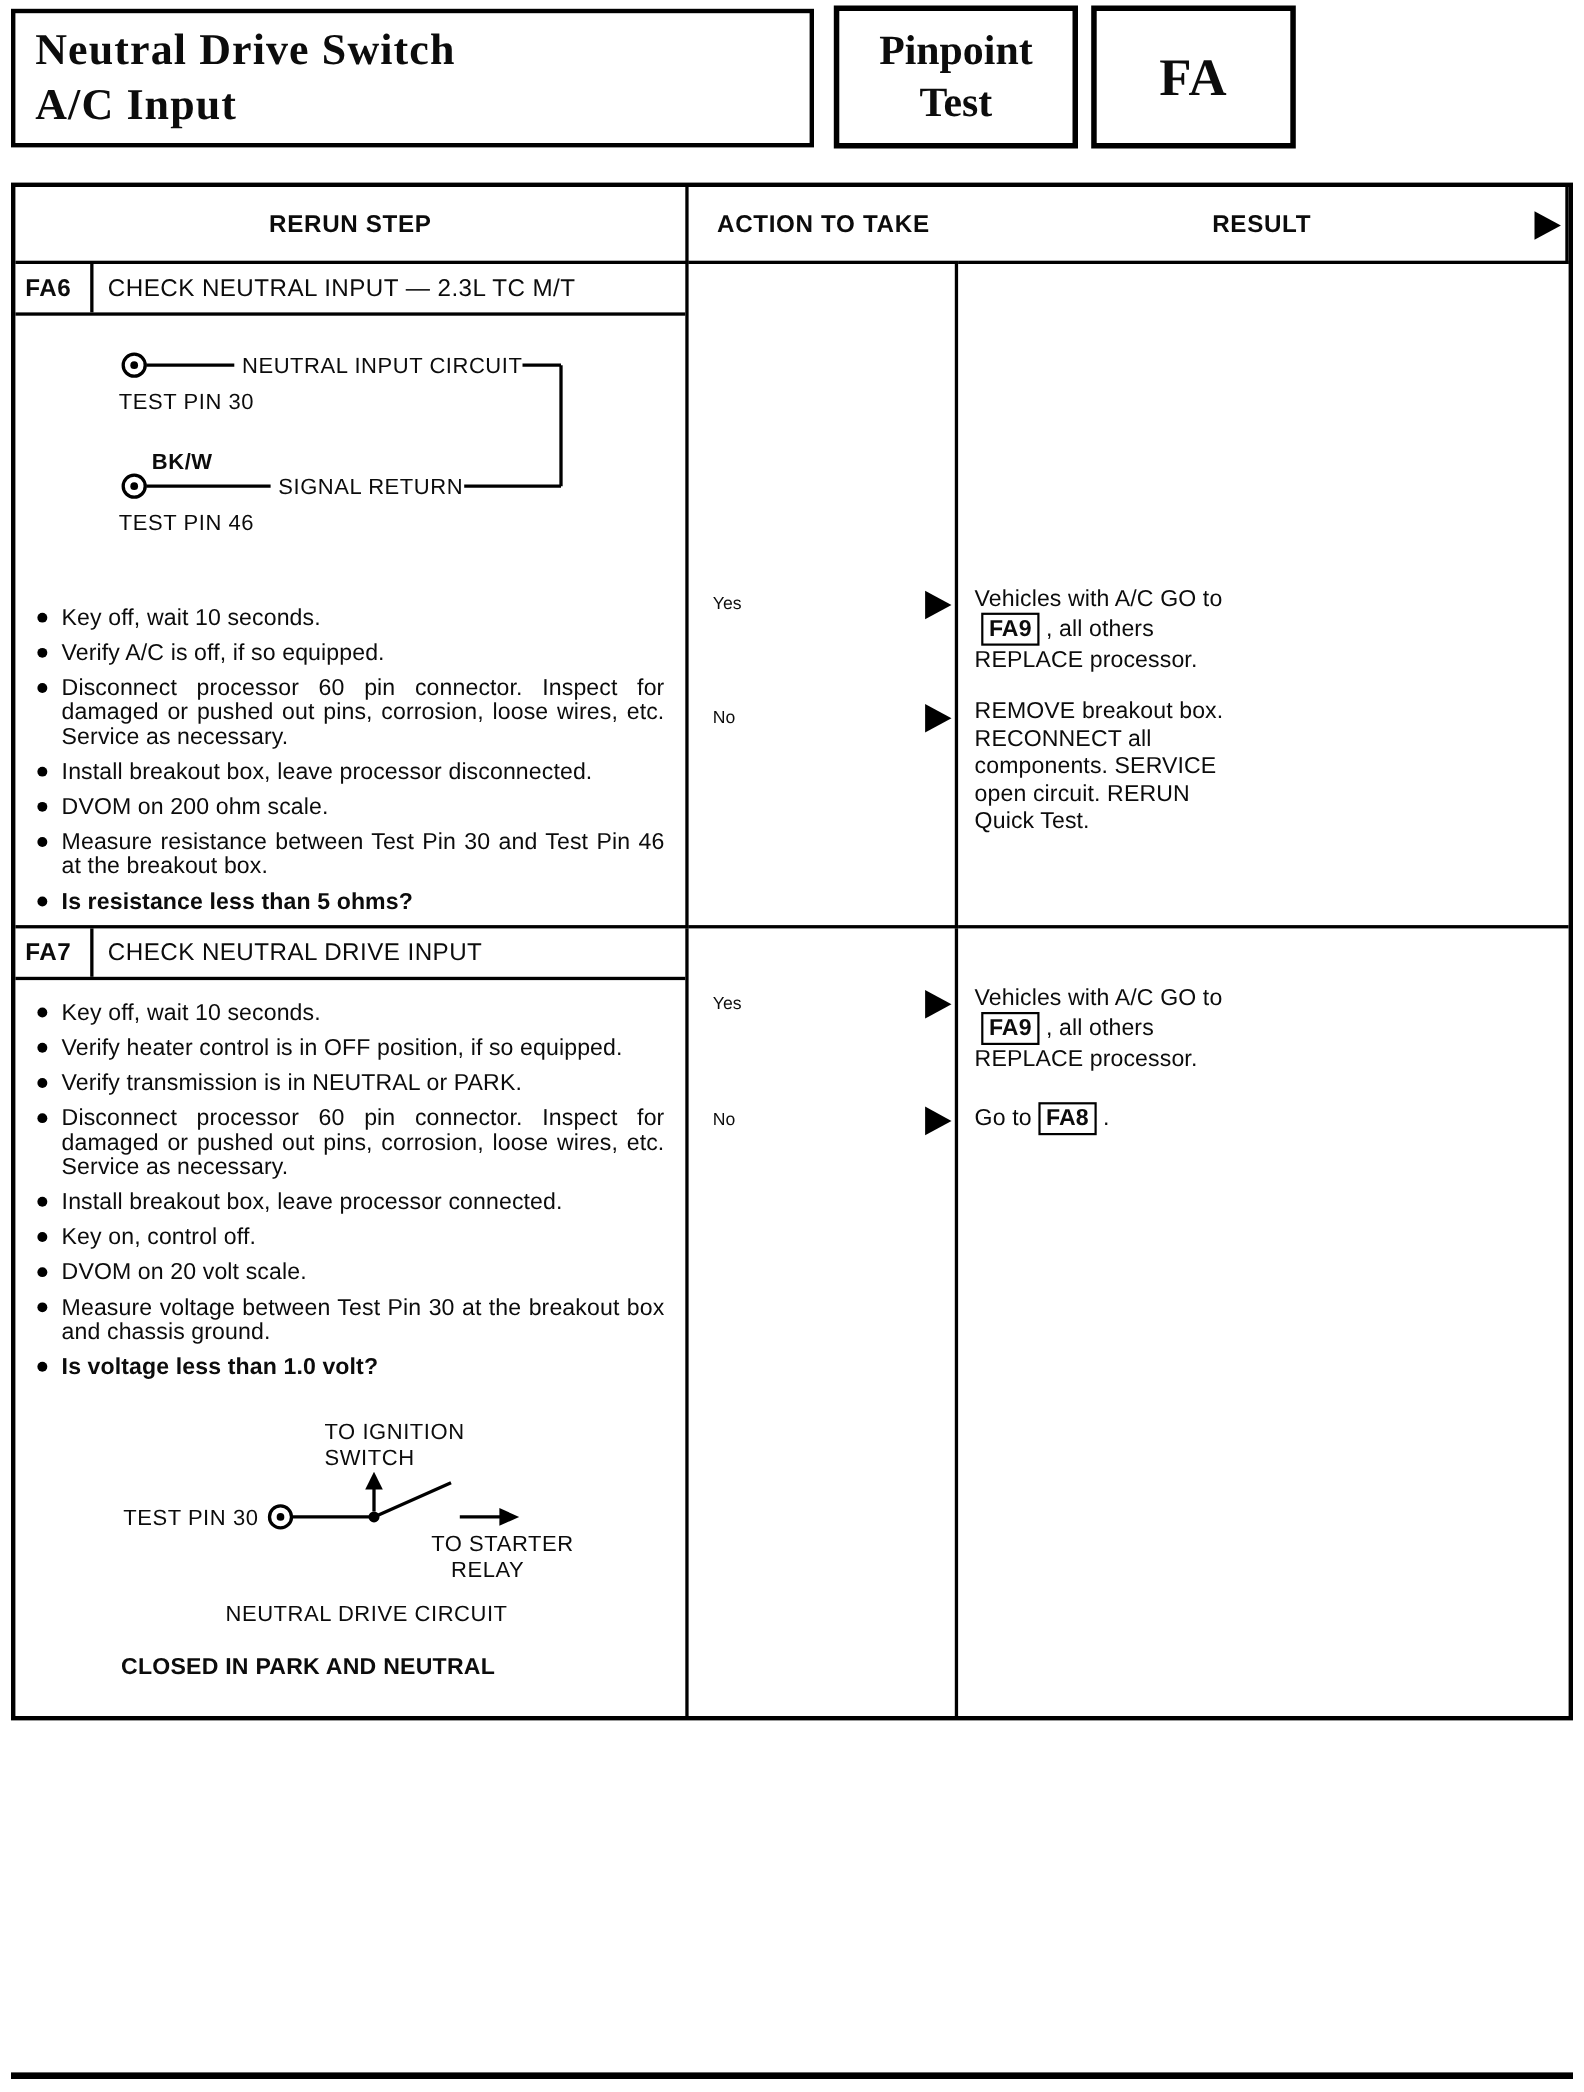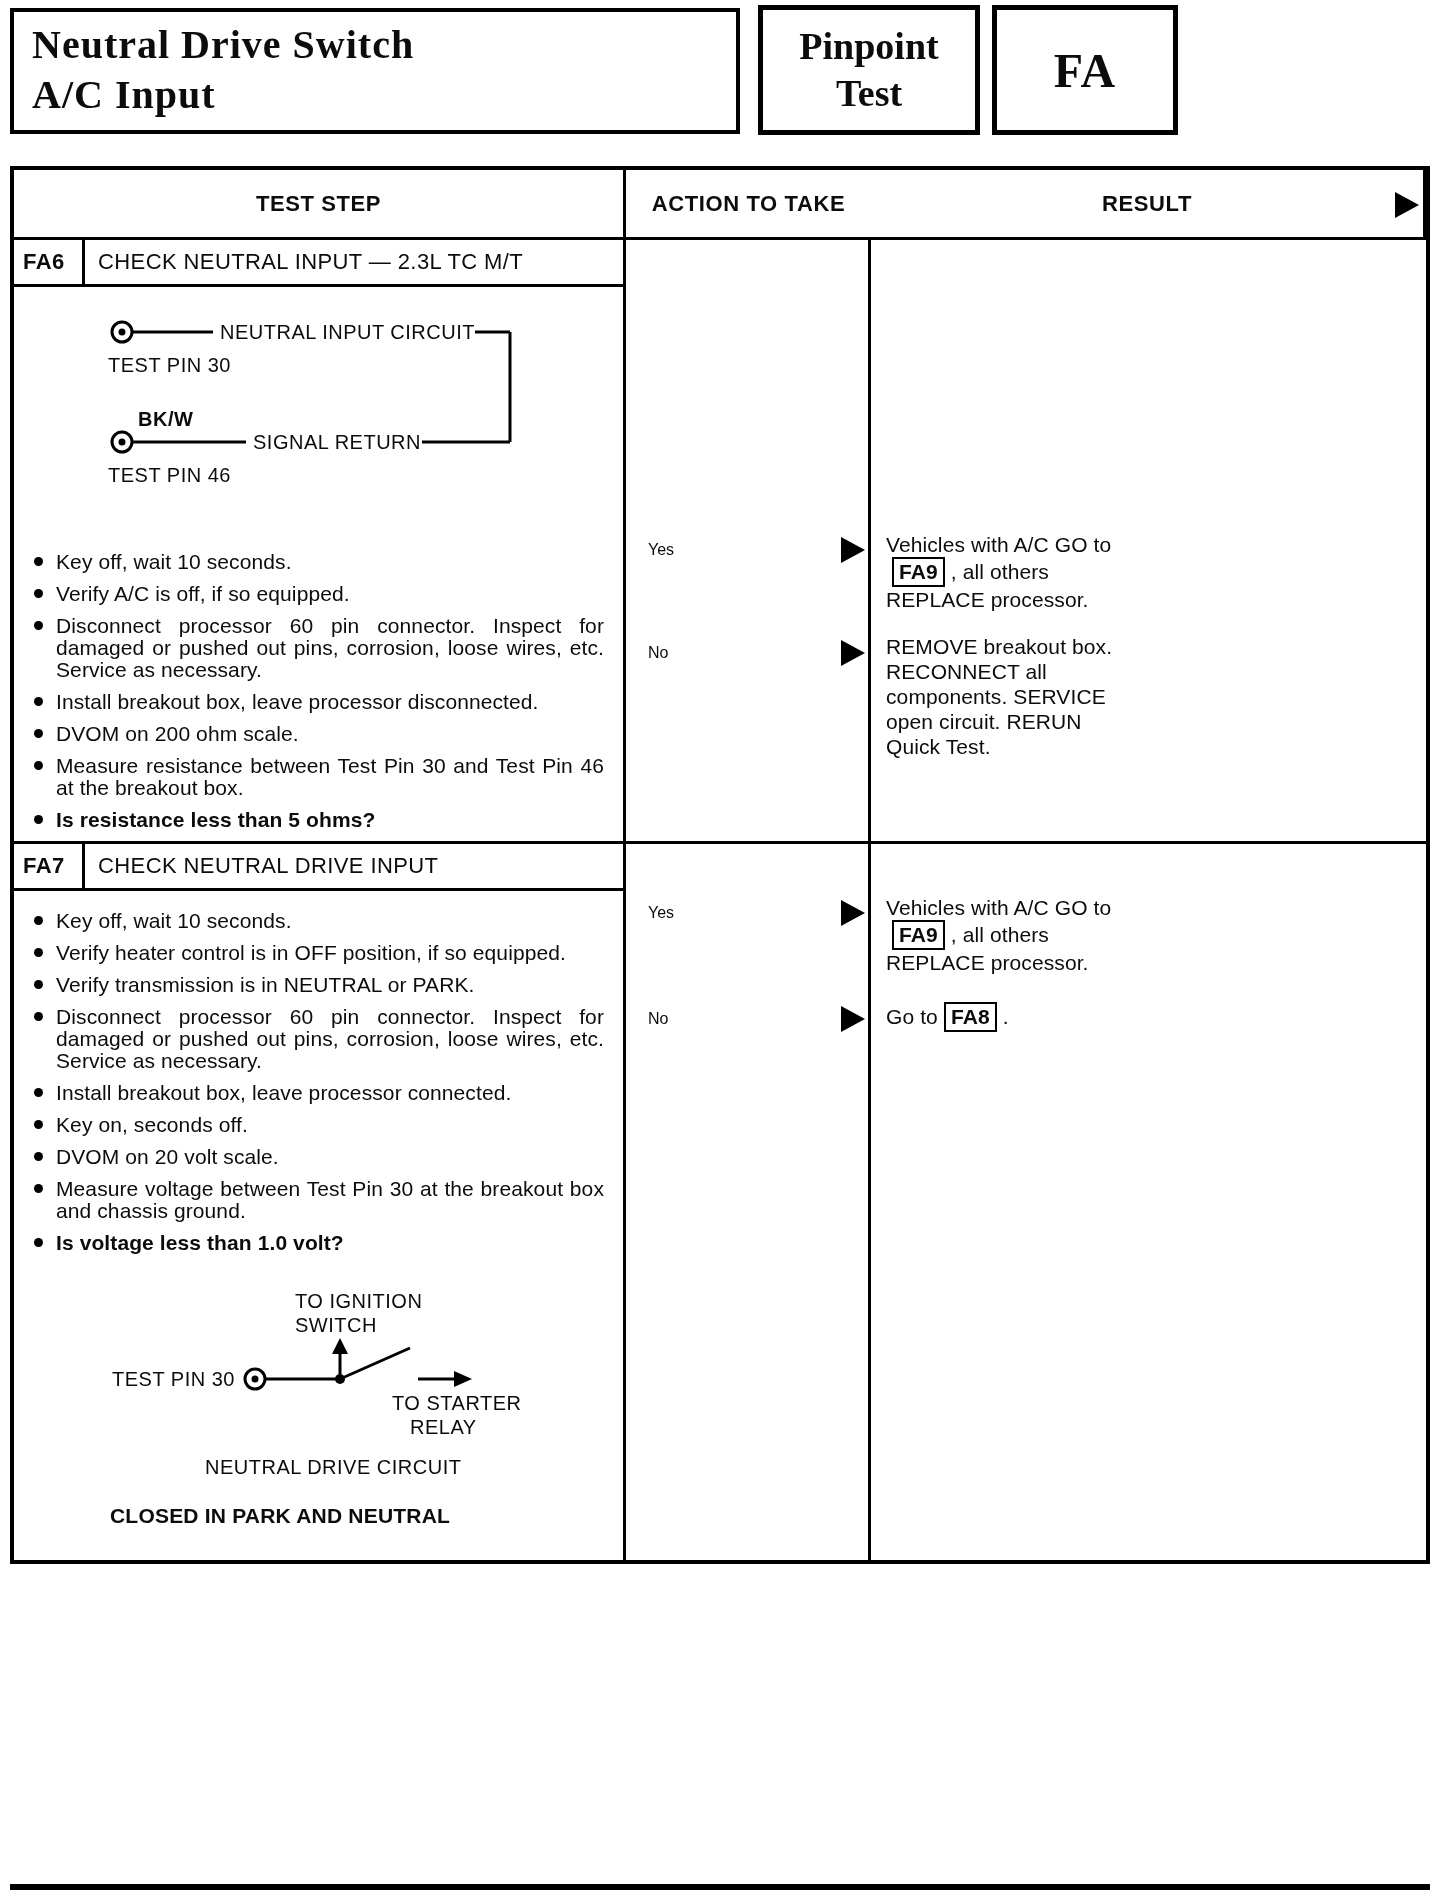--- a/index.html
+++ b/index.html
@@ -102,21 +102,21 @@
     <div>Pinpoint</div>
     <div>Test</div>
   </div>
   <div class="fa-box">
     <span>FA</span>
   </div>
 
   <div class="ptable">
 
     <div class="hcell bR bB">
-      <span>TEST STEP</span>
+      <span>RERUN STEP</span>
     </div>
     <div class="hcell bB">
       <span>ACTION TO TAKE</span>
     </div>
     <div class="hcell bR bB">
       <span>RESULT</span>
       <span class="tri htri"></span>
     </div>
 
     <div class="cell bR bB">
@@ -218,21 +218,21 @@
         <div class="bullet">
           <span class="dot"></span>
           <span class="btext">Disconnect processor 60 pin connector. Inspect for damaged or pushed out pins, corrosion, loose wires, etc. Service as necessary.</span>
         </div>
         <div class="bullet">
           <span class="dot"></span>
           <span class="btext">Install breakout box, leave processor connected.</span>
         </div>
         <div class="bullet">
           <span class="dot"></span>
-          <span class="btext">Key on, seconds off.</span>
+          <span class="btext">Key on, control off.</span>
         </div>
         <div class="bullet">
           <span class="dot"></span>
           <span class="btext">DVOM on 20 volt scale.</span>
         </div>
         <div class="bullet">
           <span class="dot"></span>
           <span class="btext">Measure voltage between Test Pin 30 at the breakout box and chassis ground.</span>
         </div>
         <div class="bullet">

